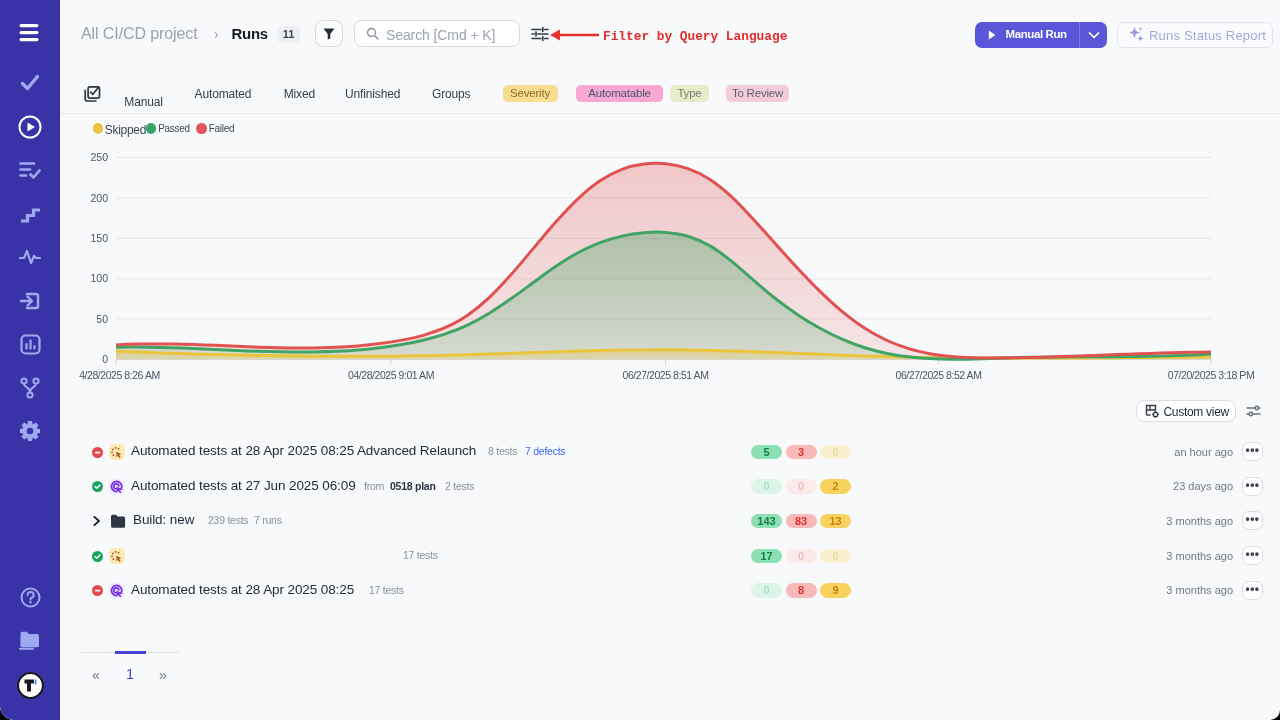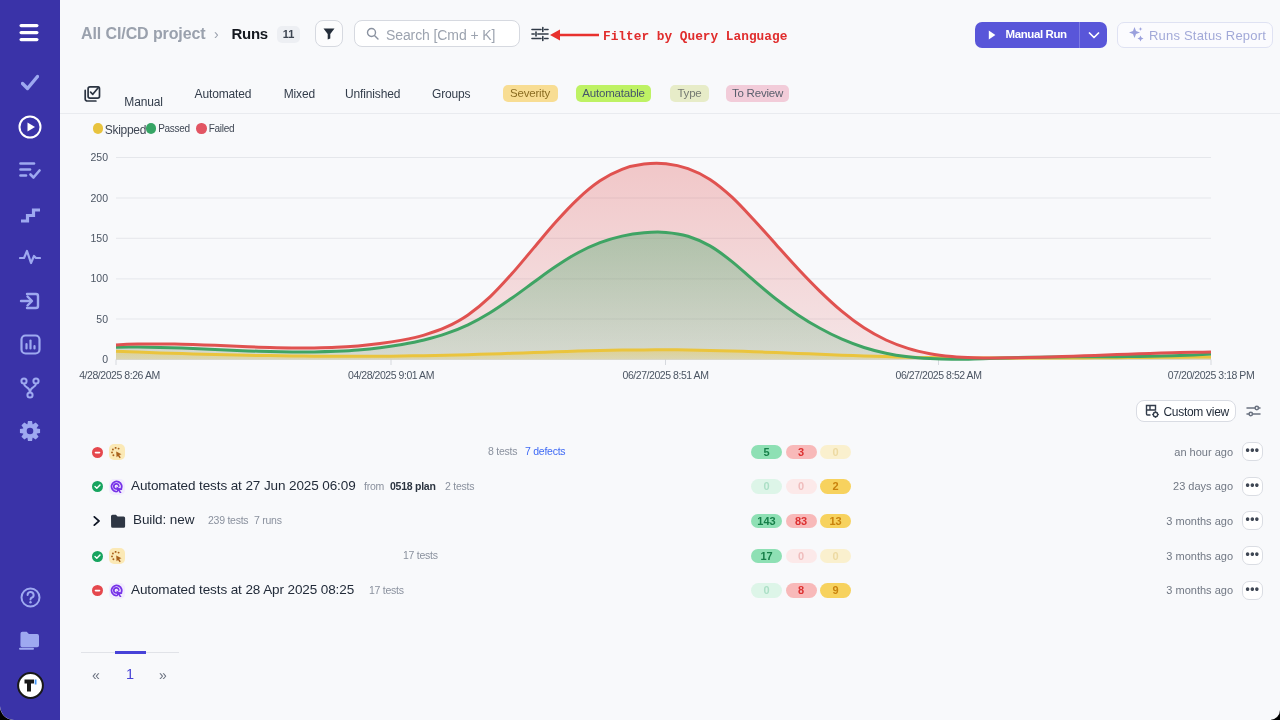--- a/index.html
+++ b/index.html
@@ -18,21 +18,21 @@
   .ts  { position:absolute; font-size:11px; color:#717884; width:120px; text-align:right; }
   .dots{ position:absolute; width:21px; height:19px; border:1px solid #dadde3; border-radius:7px;
          background:#fff; color:#3f4754; text-align:center; line-height:15px; font-size:12px; letter-spacing:0.5px; font-weight:700;}
   .title { position:absolute; font-size:13.5px; letter-spacing:-0.1px; color:#232c3a; font-weight:500; white-space:nowrap; }
   .meta { position:absolute; font-size:10.5px; letter-spacing:-0.25px; color:#8a919e; white-space:nowrap; }
 </style>
 </head>
 <body>
 <div id="app">
 
-  <div class="abs" style="left:81px;top:25px;font-size:16px;letter-spacing:-0.1px;font-weight:700;color:#9aa1ad;">All CI/CD project</div>
+  <div class="abs" style="left:81px;top:25px;font-size:16px;letter-spacing:-0.1px;font-weight:400;color:#9aa1ad;">All CI/CD project</div>
   <div class="abs" style="left:214px;top:26px;font-size:14px;color:#9aa1ad;">›</div>
   <div class="abs" style="left:231.5px;top:25px;font-size:15px;letter-spacing:-0.3px;font-weight:700;color:#14181f;">Runs</div>
   <div class="abs" style="left:277px;top:26px;width:23px;height:17px;background:#edeff3;border-radius:5px;text-align:center;font-size:11px;font-weight:600;color:#3c4450;line-height:17px;">11</div>
 
   <div class="abs" style="left:315px;top:20px;width:28px;height:27px;border:1px solid #d6d9e0;border-radius:8px;background:#fcfcfd;"></div>
   <svg class="abs" style="left:322px;top:27px;" width="14" height="14" viewBox="0 0 14 14">
     <path d="M1.5 1.5 h11 L8.3 7 v4.5 l-2.6 1 V7 Z" fill="#252e3b"></path>
   </svg>
 
   <div class="abs" style="left:354px;top:20px;width:166px;height:27px;border:1px solid #d6d9e0;border-radius:8px;background:#fff;"></div>
@@ -84,21 +84,21 @@
     <path d="M6 1.8 h7.6 a1.9 1.9 0 0 1 1.9 1.9 v7.6 a1.9 1.9 0 0 1 -1.9 1.9 H6 a1.9 1.9 0 0 1 -1.9 -1.9 V3.7 a1.9 1.9 0 0 1 1.9 -1.9 Z" fill="none" stroke="#2b3442" stroke-width="1.7"></path>
     <path d="M6.6 7.2 L8.8 9.3 L14.6 2.2" fill="none" stroke="#2b3442" stroke-width="1.7" stroke-linecap="round" stroke-linejoin="round"></path>
     <path d="M1.2 5.4 V13.9 a2.1 2.1 0 0 0 2.1 2.1 H11.9" fill="none" stroke="#2b3442" stroke-width="1.7" stroke-linecap="round"></path>
   </svg>
   <div class="tab" style="left:124.3px;margin-top:8px;">Manual</div>
   <div class="tab" style="left:194.6px;">Automated</div>
   <div class="tab" style="left:283.7px;">Mixed</div>
   <div class="tab" style="left:345px;">Unfinished</div>
   <div class="tab" style="left:432px;">Groups</div>
   <div class="pill" style="left:502.5px;width:55px;background:#f8dd93;color:#8b6d22;">Severity</div>
-  <div class="pill" style="left:576px;width:75px;background:#bef264;color:#46566b;">Automatable</div>
+  <div class="pill" style="left:576px;width:87px;background:#f9a8d4;color:#46566b;">Automatable</div>
   <div class="pill" style="left:670px;width:39px;background:#e7ecc8;color:#757a72;">Type</div>
   <div class="pill" style="left:726px;width:63px;background:#f2ccd9;color:#5a5f6d;">To Review</div>
   <div class="abs" style="left:60px;top:113px;width:1220px;height:1px;background:#e9ebef;"></div>
 
   <div class="abs" style="left:92.5px;top:123.4px;width:10.3px;height:10.3px;border-radius:50%;background:#e8c33e;"></div>
   <div class="abs" style="left:104.8px;top:123px;font-size:12px;letter-spacing:-0.3px;color:#3f4754;">Skipped</div>
   <div class="abs" style="left:145.8px;top:123.4px;width:10.3px;height:10.3px;border-radius:50%;background:#36a565;"></div>
   <div class="abs" style="left:158.2px;top:123px;font-size:10px;letter-spacing:-0.3px;color:#3f4754;">Passed</div>
   <div class="abs" style="left:196.4px;top:123.4px;width:10.3px;height:10.3px;border-radius:50%;background:#e25563;"></div>
   <div class="abs" style="left:208.8px;top:123px;font-size:10px;letter-spacing:-0.3px;color:#3f4754;">Failed</div>
@@ -180,20 +180,21 @@
     <svg class="abs" style="left:111.0px;top:446.5px;" width="12" height="12" viewBox="0 0 12 12">
       <g fill="#a9611c">
         <path d="M5.2 4.6 L10.5 7.2 L8.2 8.0 L9.8 10.4 L8.6 11.2 L7.0 8.9 L5.6 10.2 Z"></path>
         <circle cx="4.6" cy="0.9" r="0.95"></circle>
         <circle cx="7.6" cy="1.6" r="0.95"></circle>
         <circle cx="1.9" cy="2.5" r="0.95"></circle>
         <circle cx="1.0" cy="5.4" r="0.95"></circle>
         <circle cx="2.4" cy="8.2" r="0.95"></circle>
       </g>
     </svg>
+  <div class="title" style="left:131px;top:443px;">Automated tests at 28 Apr 2025 08:25 Advanced Relaunch</div>
   <div class="meta" style="left:488px;top:445px;">8 tests</div>
   <div class="meta" style="left:525px;top:445px;color:#3f6af5;">7 defects</div>
   <div class="num" style="left:751.0px;top:444.5px;background:#8ee0b4;color:#157f48;">5</div>
     <div class="num" style="left:785.5px;top:444.5px;background:#f8b9b9;color:#dc3030;">3</div>
     <div class="num" style="left:820.0px;top:444.5px;background:#faf0ce;color:#eddaa2;">0</div>
   <div class="ts" style="left:1113px;top:445.5px;">an hour ago</div>
   <div class="dots" style="left:1242px;top:442px;">•••</div>
   <svg class="abs" style="left:92px;top:481.2px;" width="11" height="11" viewBox="0 0 11 11">
       <circle cx="5.5" cy="5.5" r="5.5" fill="#17a45f"></circle>
       <path d="M3 5.6 L4.8 7.3 L8 3.9" fill="none" stroke="#fff" stroke-width="1.4" stroke-linecap="round" stroke-linejoin="round"></path>

